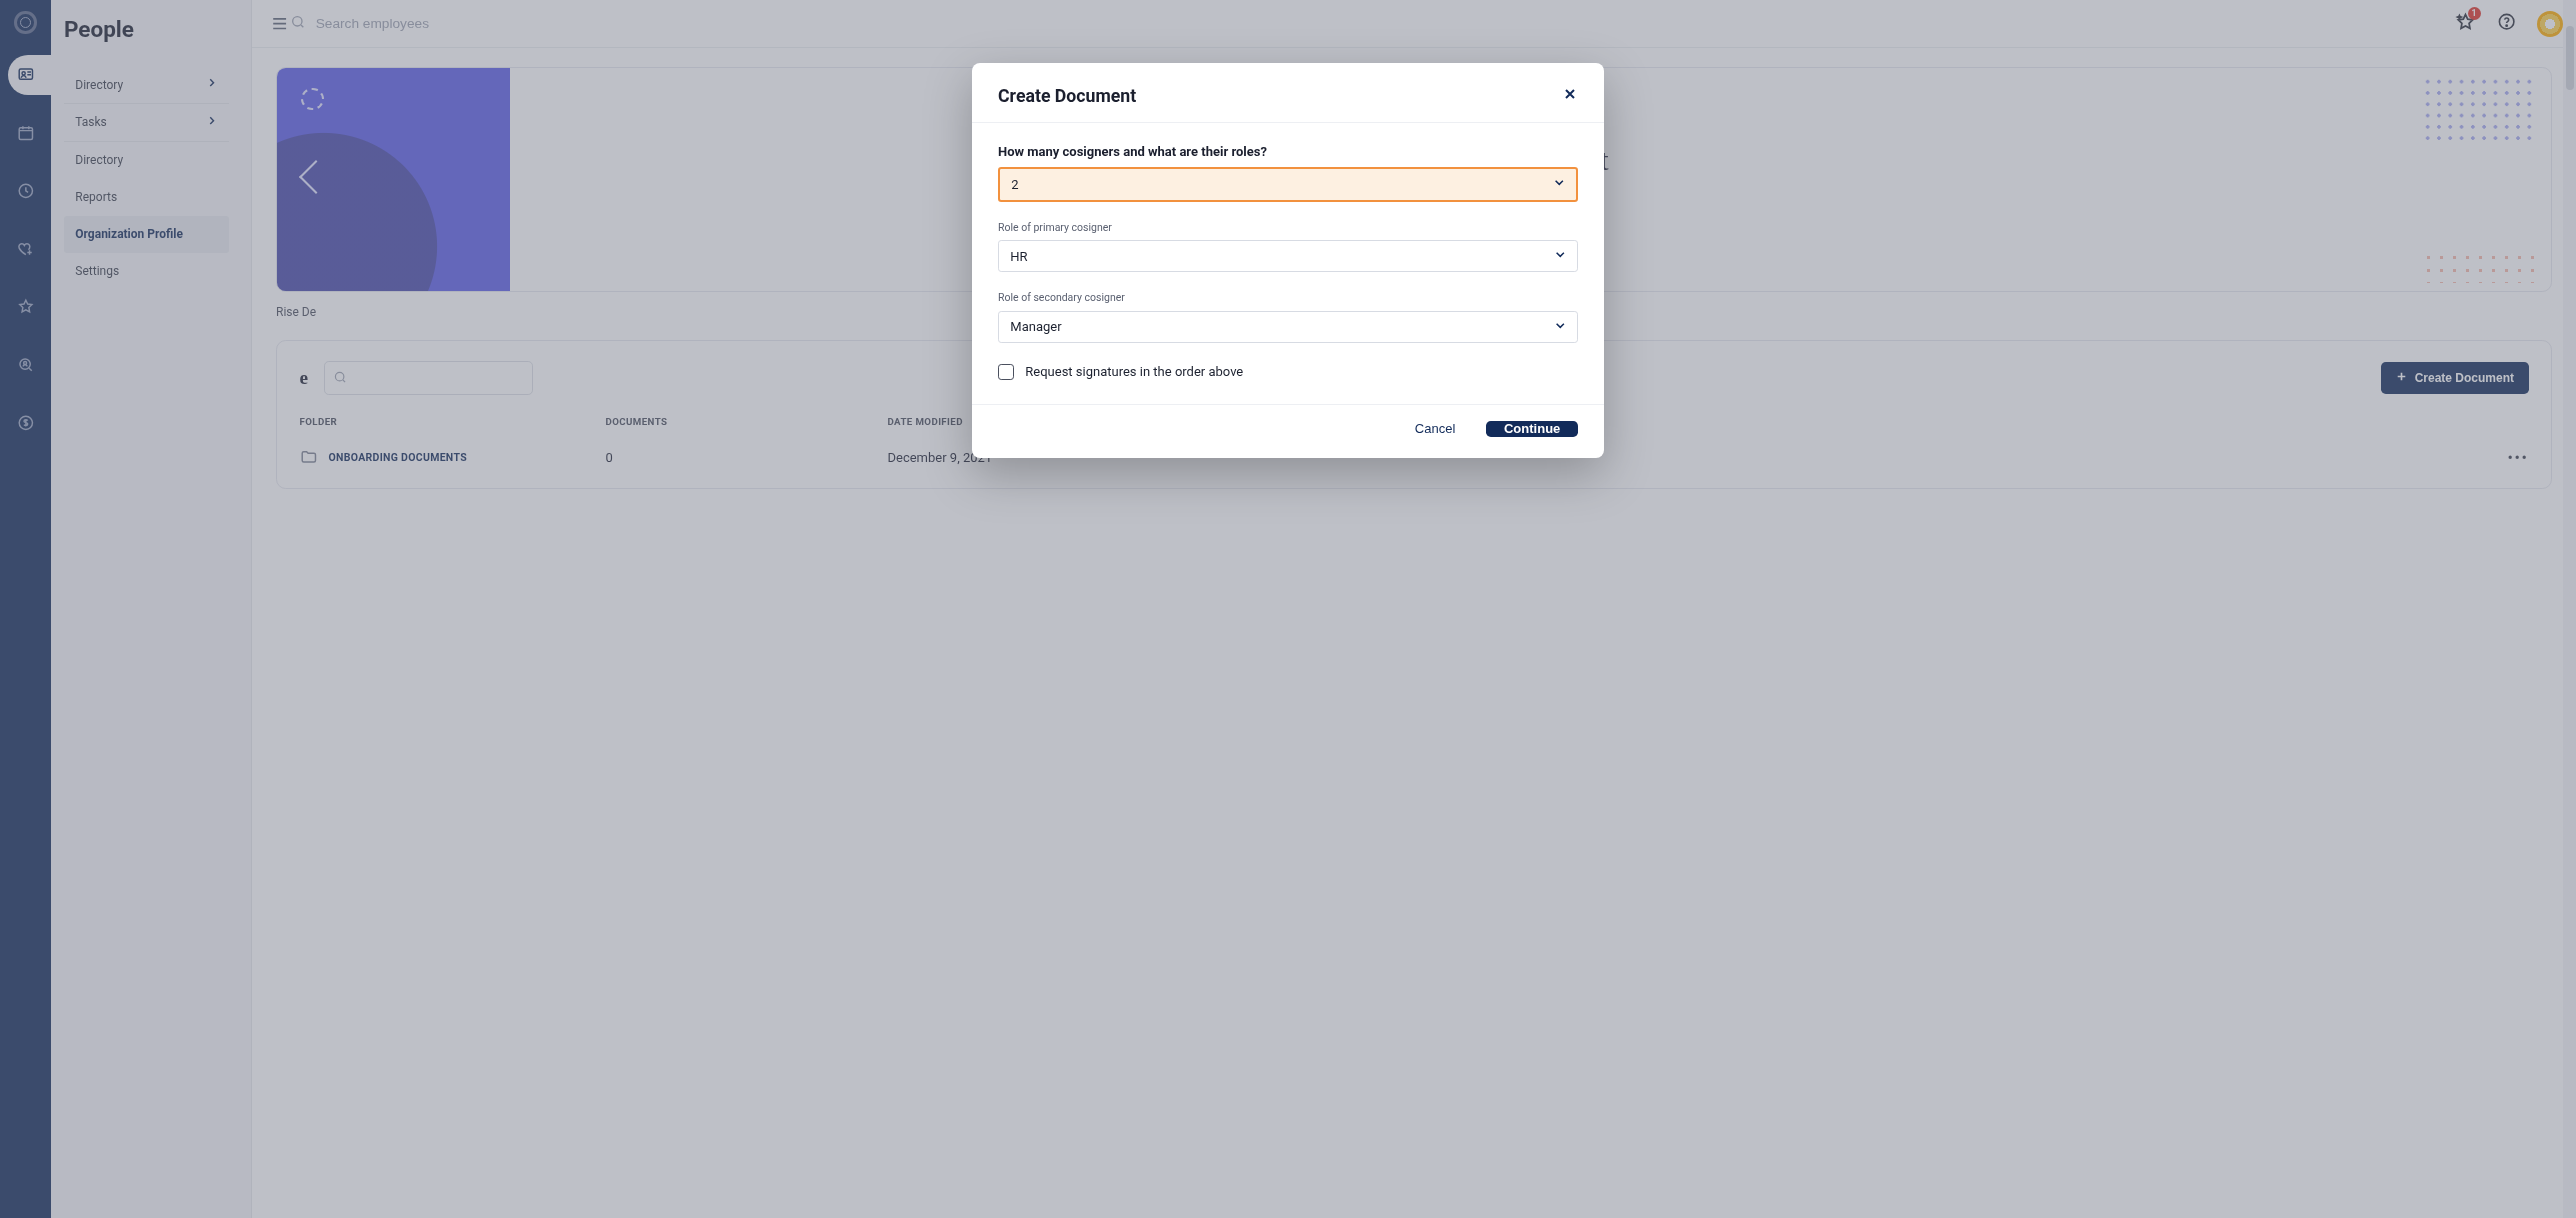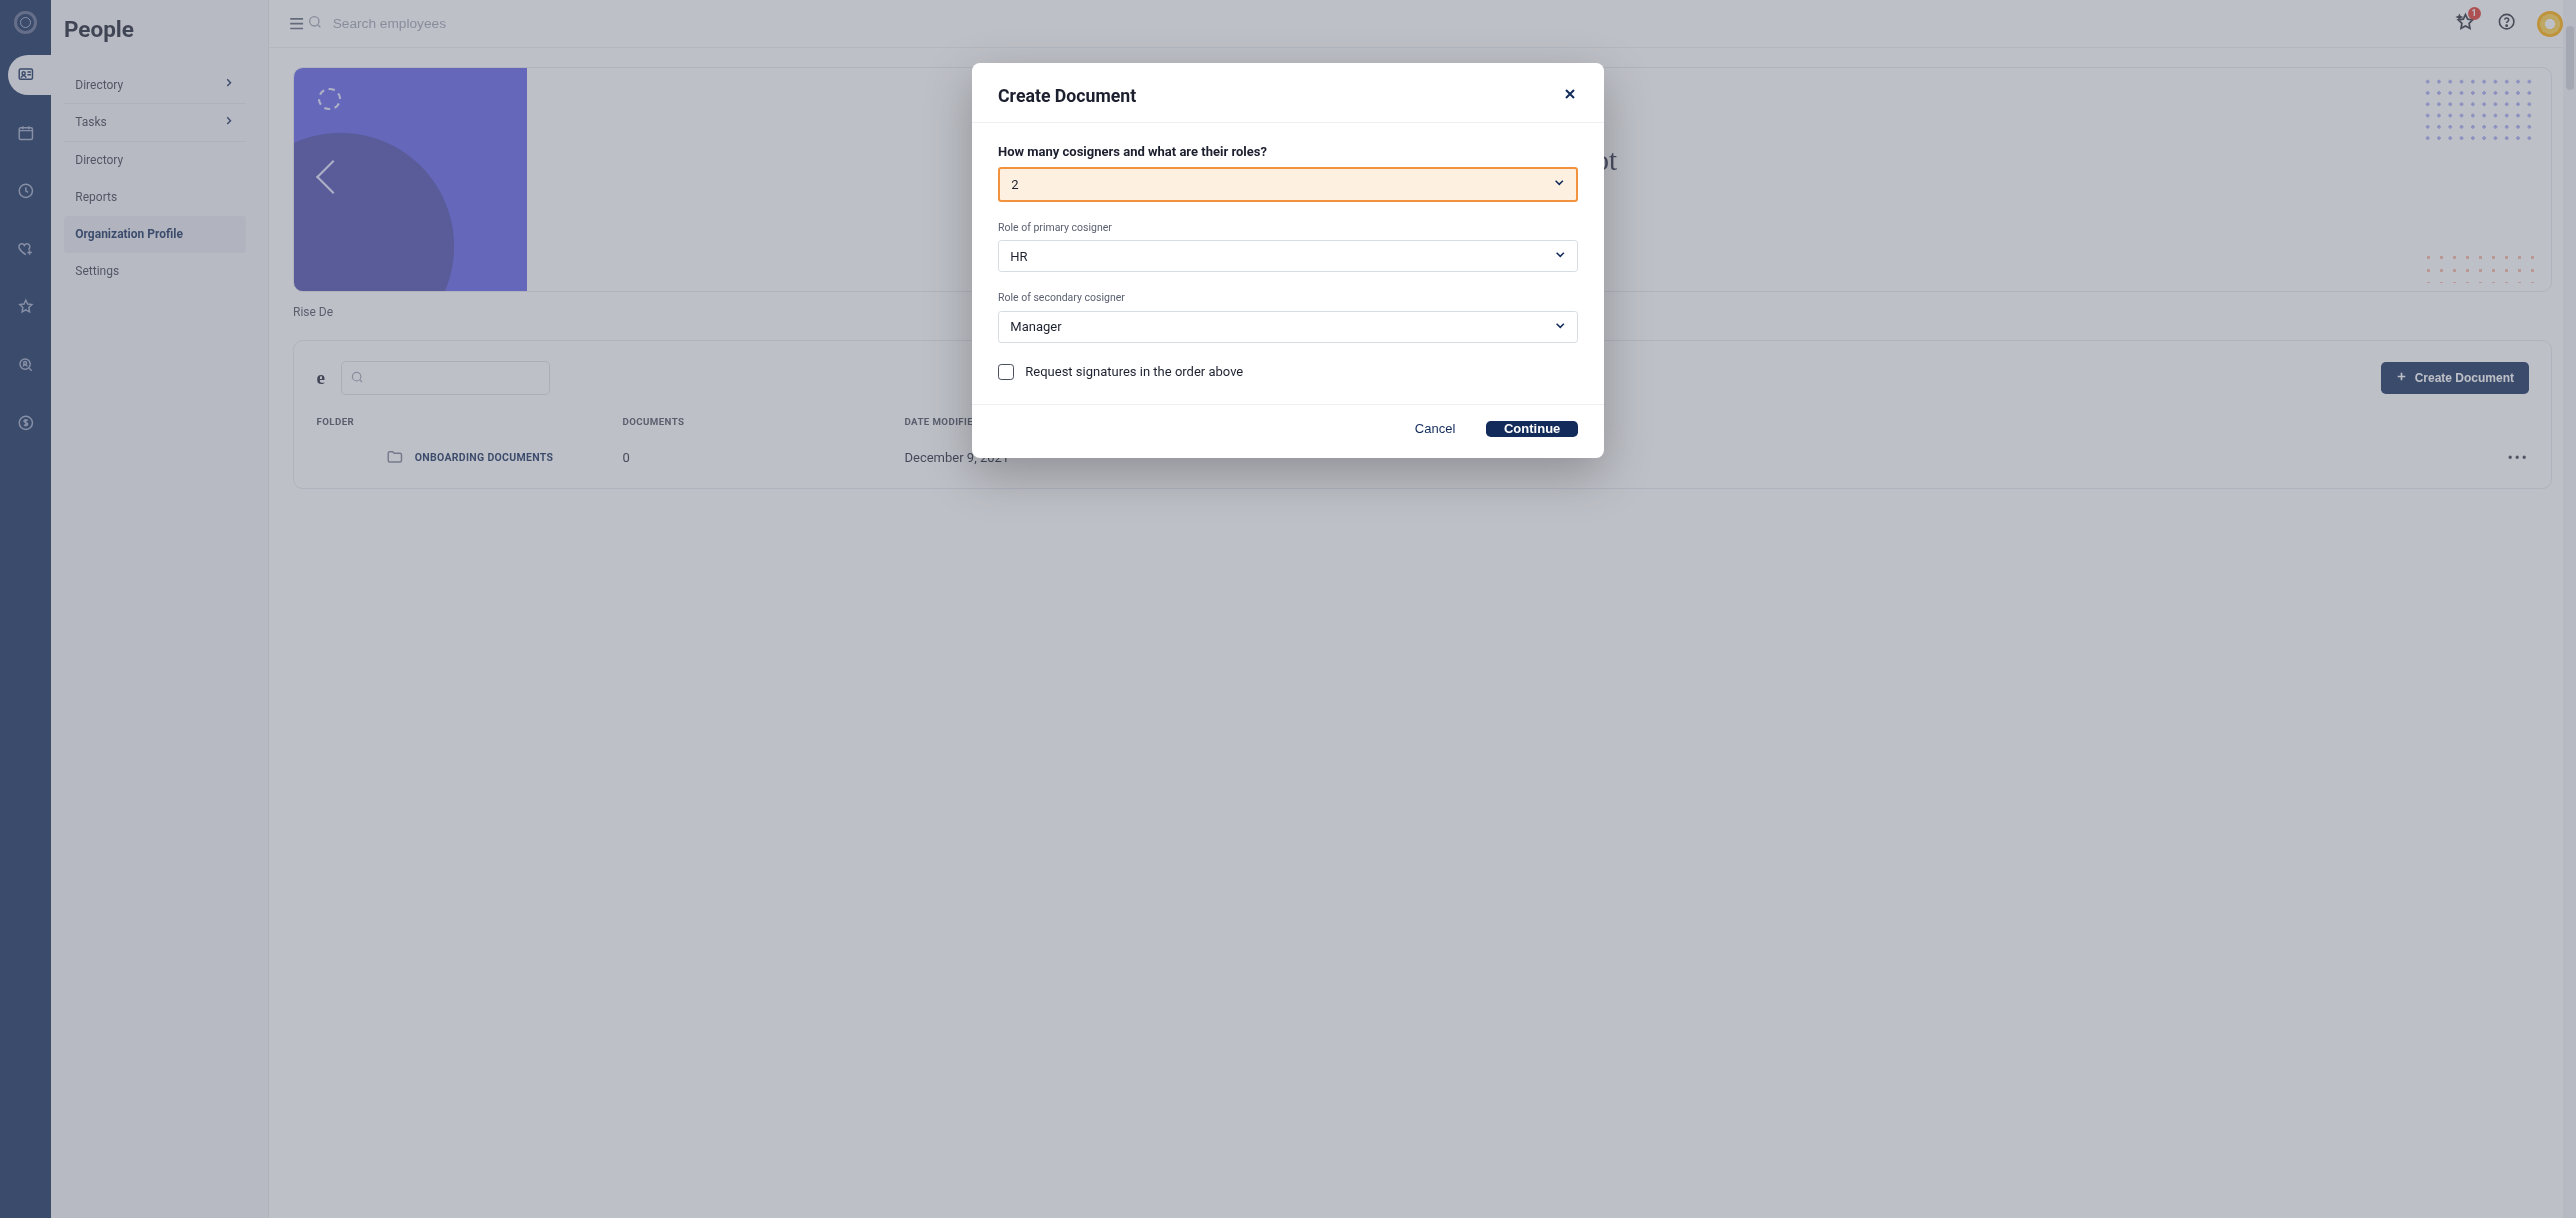--- a/index.html
+++ b/index.html
@@ -54,21 +54,21 @@
     width:48px; height:40px;
     background:#f4f5f7;
     border-top-left-radius:21px;
     border-bottom-left-radius:21px;
     z-index:0;
   }
   .rail-icon.active svg{ position:relative; z-index:1; color:#122b5a; }
 
   
   .sidebar {
-    width: 218px;
+    width: 201px;
     background: #f4f5f7;
     padding: 16px 22.5px 0 13px;
     flex-shrink: 0;
     border-right: 0.8px solid #e5e7eb;
   }
   .sidebar h1 { font-size: 22.5px; font-weight: 700; color:#1b2031; margin-bottom: 24px; }
   .side-item {
     display:flex; align-items:center; justify-content:space-between;
     height: 37px;
     padding: 0 11.3px;
@@ -203,21 +203,21 @@
     height:32px; padding:0 14.5px;
     font-size:12px; font-weight:600;
     display:flex;align-items:center; gap:6.4px; cursor:pointer;
   }
   .table{ margin-top:21px; }
   .thead{ display:flex; font-size:9.7px; font-weight:700; letter-spacing:0.4px; color:#4a4f5e; }
   .th-folder{ width:306px; }
   .th-docs{ width:282px; }
   .th-date{ flex:1; }
   .trow{ display:flex; align-items:center; padding-top:21px; font-size:11.3px; color:#1f2335;}
-  .trow .c-folder{ width:306px; display:flex;align-items:center; gap:11.3px; color:#122b5a; font-weight:700; font-size:10.5px; letter-spacing:0.3px;justify-content:center;}
+  .trow .c-folder{ width:306px; display:flex;align-items:center; gap:11.3px; color:#122b5a; font-weight:700; font-size:10.5px; letter-spacing:0.3px;}
   .trow .c-folder svg{width:17.7px;height:17.7px;color:#7c8292;}
   .trow .c-docs{ width:282px; font-size:13px; }
   .trow .c-date{ flex:1; font-size:13px; }
   .trow .c-more{ width:32px; text-align:right; color:#3a3f4d; cursor:pointer; font-size:16px; letter-spacing:1.6px;}
 
   
   .overlay{
     position:absolute; inset:0;
     background: rgba(110,116,130,.45);
     display:flex; align-items:flex-start; justify-content:center;

